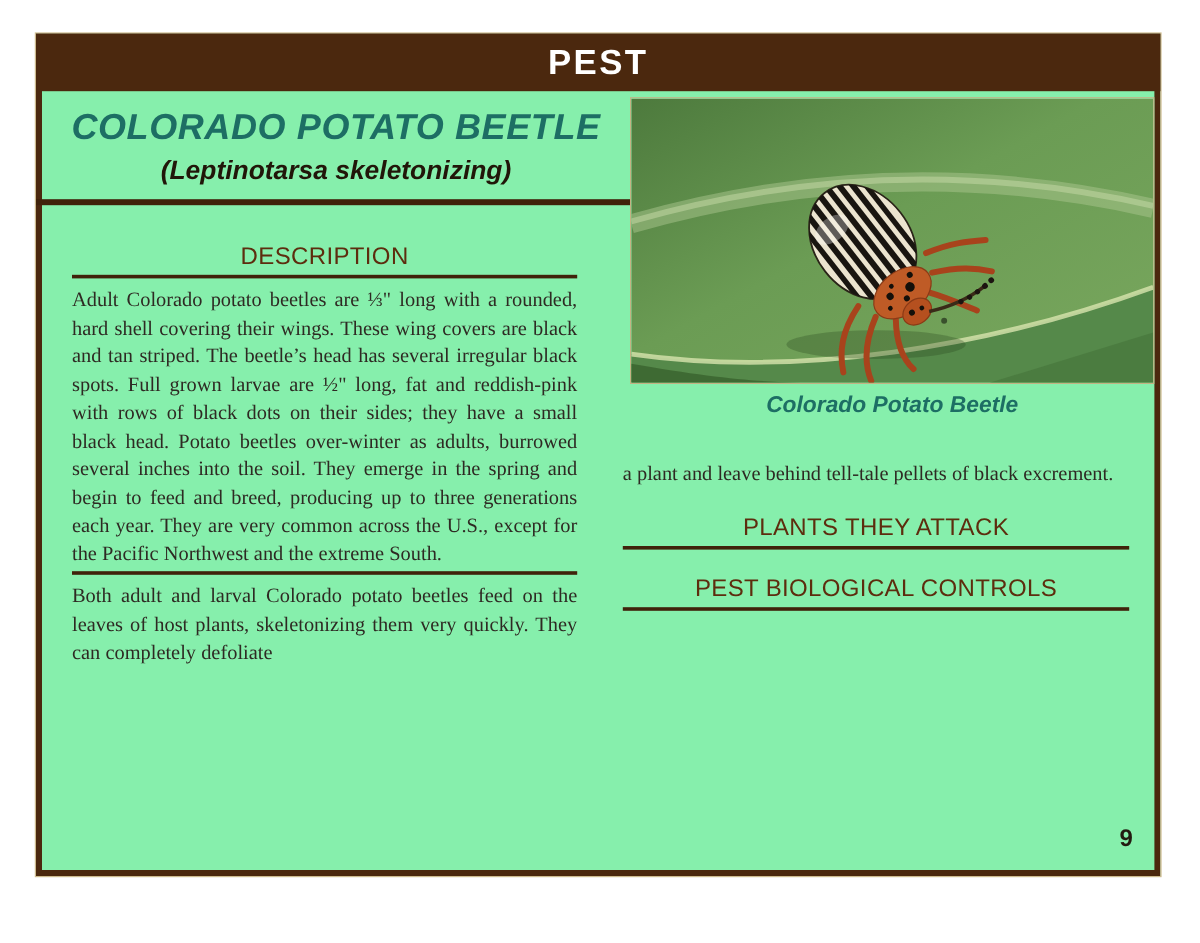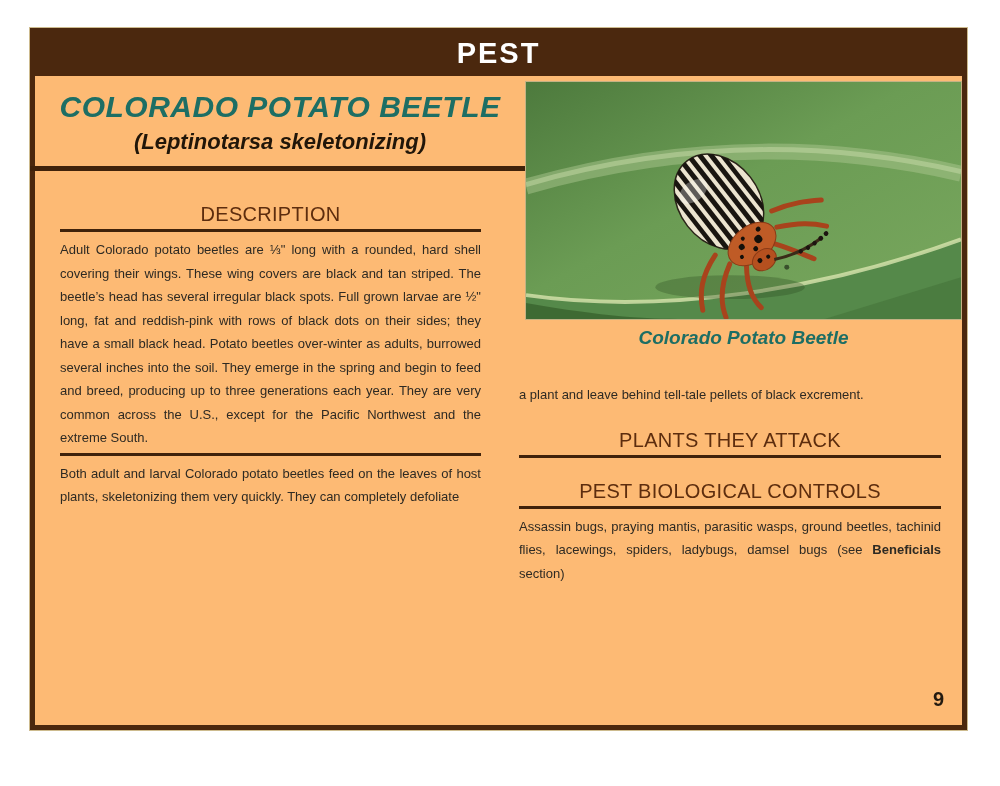--- a/index.html
+++ b/index.html
@@ -1,17 +1,17 @@
 <!DOCTYPE html>
 <html><head>
 <meta charset="utf-8">
 <style>
   html,body{margin:0;padding:0;background:#ffffff;}
   body{width:1000px;height:786px;position:relative;font-family:"Liberation Sans",sans-serif;}
-  .card{position:absolute;left:30px;top:28px;width:937px;height:702px;background:#fdba74;
+  .card{position:absolute;left:30px;top:28px;width:937px;height:702px;background:#86efac;
         border:5px solid #4b280e;box-sizing:border-box;outline:1px solid #cdbb8e;}
   .header-bar{position:absolute;top:-5px;left:-5px;width:937px;height:48px;background:#4b280e;
         color:#ffffff;text-align:center;line-height:50px;font-size:29px;font-weight:bold;
         letter-spacing:2px;}
   .card-body{position:absolute;top:43px;left:0;width:927px;height:649px;}
 
   .title-block{position:absolute;left:0;top:8px;width:490px;text-align:center;}
   .title-main{margin:6px 0 0 0;font-size:30px;font-weight:bold;font-style:italic;
         color:#1d6e64;letter-spacing:.5px;}
   .title-sci{margin:5px 0 0 0;font-size:22px;font-weight:bold;font-style:italic;color:#211609;}
@@ -22,22 +22,22 @@
   .photo svg{display:block;width:100%;height:100%;}
   .photo-caption{position:absolute;left:490px;top:251px;width:437px;text-align:center;
         font-size:19px;font-weight:bold;font-style:italic;color:#1d6e64;}
 
   .col-left{position:absolute;left:25px;top:127px;width:421px;}
   .col-right{position:absolute;left:484px;top:307px;width:422px;}
 
   .section-head{font-size:20px;font-weight:normal;color:#5d2d0e;text-align:center;
         letter-spacing:.3px;margin:0;}
   .rule{border-bottom:3px solid #40220a;margin-top:3px;}
-  .body-text{font-size:13px;line-height:23.5px;color:#2e2a23;text-align:justify;
-        margin:6px 0 0 0;}
+  .body-text{font-size:17px;line-height:23.5px;color:#2e2a23;text-align:justify;
+        margin:6px 0 0 0;font-family:Liberation Serif, serif;}
   .gap-top{margin-top:22px;}
   .page-num{position:absolute;right:18px;top:612px;font-size:20px;font-weight:bold;color:#231a10;}
 </style>
 </head>
 <body>
 
 <div class="card">
 
   <div class="header-bar">
     <span>PEST</span>
@@ -130,18 +130,17 @@
     </div>
 
     <div class="col-right">
       <p class="body-text" style="margin-top:0;">a plant and leave behind tell-tale pellets of black excrement.</p>
 
       <h3 class="section-head gap-top">PLANTS THEY ATTACK</h3>
       <div class="rule"></div>
 
       <h3 class="section-head gap-top">PEST BIOLOGICAL CONTROLS</h3>
       <div class="rule"></div>
-      <p class="body-text"><span>Assassin bugs, praying mantis, parasitic wasps, ground beetles, tachinid flies, lacewings, spiders, ladybugs, damsel bugs (see </span><b>Beneficials</b><span> section)</span></p>
     </div>
 
     <div class="page-num">9</div>
   </div>
 </div>
 
 </body></html>

